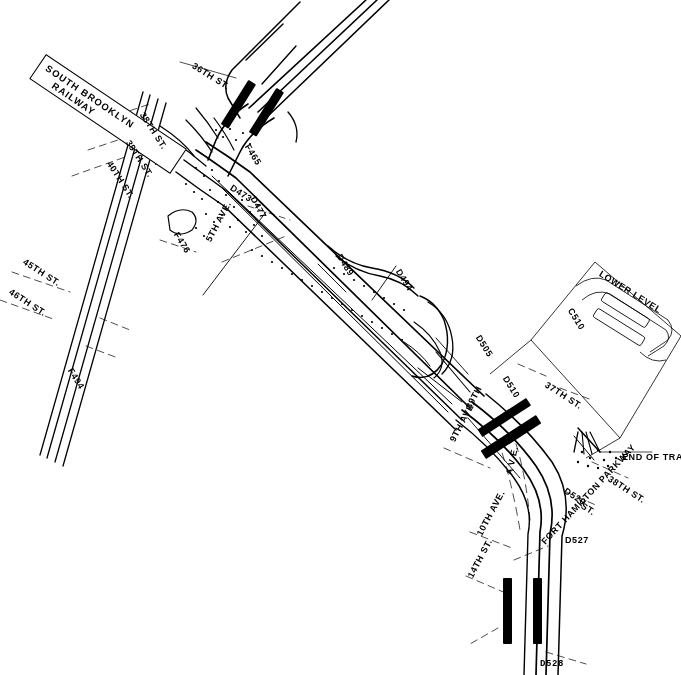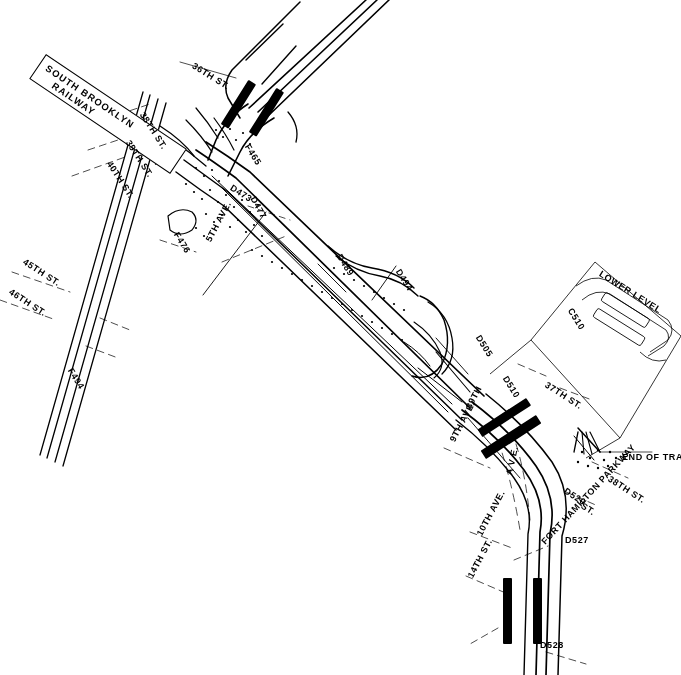--- a/index.html
+++ b/index.html
@@ -255,21 +255,21 @@
       <div class="lbl sm" style="left: 70px; top: 364px; transform: rotate(58deg);">F494</div>
       <div class="lbl sm" style="left: 231px; top: 182px; transform: rotate(32deg);">D473</div>
       <div class="lbl sm" style="left: 253px; top: 192px; transform: rotate(62deg);">D477</div>
       <div class="lbl sm" style="left: 339px; top: 250px; transform: rotate(58deg);">D489</div>
       <div class="lbl sm" style="left: 398px; top: 265px; transform: rotate(58deg);">D494</div>
       <div class="lbl sm" style="left: 478px; top: 331px; transform: rotate(58deg);">D505</div>
       <div class="lbl sm" style="left: 505px; top: 372px; transform: rotate(58deg);">D510</div>
       <div class="lbl sm" style="left: 570px; top: 304px; transform: rotate(58deg);">C510</div>
       <div class="lbl sm" style="left: 565px; top: 485px; transform: rotate(33deg);">D520</div>
       <div class="lbl sm" style="left: 565px; top: 535px; transform: rotate(0deg);">D527</div>
-      <div class="lbl sm" style="left: 540px; top: 640px; transform: rotate(0deg);">D528</div>
+      <div class="lbl sm" style="left: 540px; top: 659px; transform: rotate(0deg); font-family: Liberation Mono, monospace;">D528</div>
       <div class="lbl sm" style="left: 582px; top: 500px; transform: rotate(33deg);">ST.</div>
     </div>
   <div id="annotation-layer">
       <div class="lbl sm" style="left: 600px; top: 268px; transform: rotate(32deg);">LOWER LEVEL</div>
       <div class="lbl sm" style="left: 622px; top: 452px; transform: rotate(0deg);">END OF TRACK</div>
     </div>
 
 </div>
 
 </body></html>

